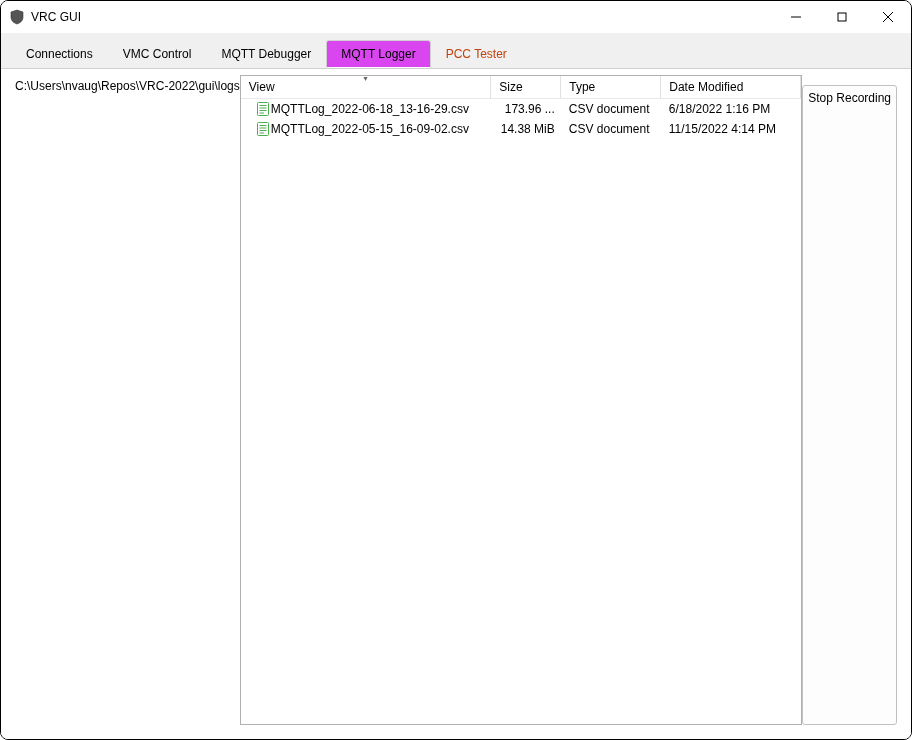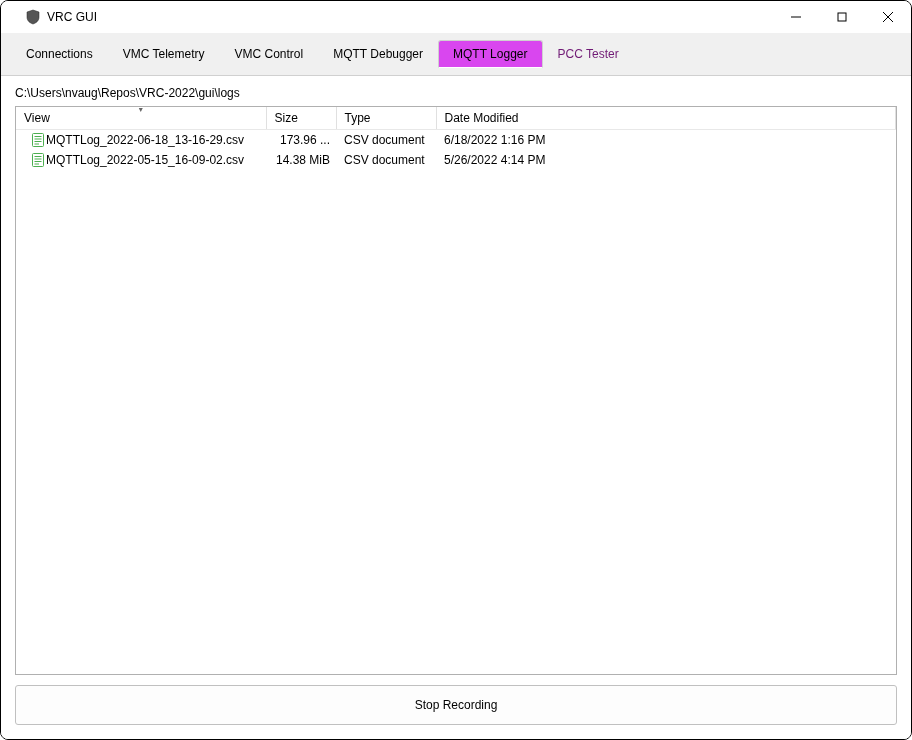--- a/index.html
+++ b/index.html
@@ -12,21 +12,21 @@
       overflow: hidden;
       border: 1px solid #000;
       border-radius: 8px;
       display: flex;
       flex-direction: column;
     }
     .titlebar {
       height: 32px;
       display: flex;
       align-items: center;
-      padding-left: 24px;
+      padding-left: 8px;
       background: #ffffff;
     }
     .titlebar-icon {
       width: 16px;
       height: 16px;
       margin-right: 6px;
       display: flex;
       align-items: center;
       justify-content: center;
     }
@@ -46,21 +46,21 @@
       align-items: center;
       justify-content: center;
       cursor: pointer;
     }
     .titlebar-btn svg { width: 10px; height: 10px; }
     
     .tabbar {
       display: flex;
       background: #f0f0f0;
       border-bottom: 1px solid #d0d0d0;
-      padding: 8px 10px;
+      padding: 1px 10px;
       padding-top: 6px;
       gap: 0;
     }
     .tab {
       padding: 6px 14px;
       font-size: 12px;
       color: #000;
       cursor: pointer;
       border: 1px solid transparent;
       border-bottom: none;
@@ -68,26 +68,26 @@
       position: relative;
       top: 1px;
     }
     .tab.active {
       background: #d946ef;
       border: 1px solid #d0d0d0;
       border-bottom: 1px solid #ffffff;
       border-top-left-radius: 3px;
       border-top-right-radius: 3px;
     }
-    .tab.disabled { color: #701a75; }
+    .tab.disabled { color: #c2410c; }
     
     .content {
       flex: 1;
       display: flex;
-      flex-direction: column;
+      flex-direction: row;
       padding: 6px 14px 14px 14px;
       background: #ffffff;
       min-height: 0;
     }
     .path-label {
       font-size: 12px;
       color: #000;
       padding: 4px 0 6px 0;
     }
     .file-panel {
@@ -136,21 +136,21 @@
       height: 16px;
       flex-shrink: 0;
     }
     .col-name { width: 250px; }
     .col-size { width: 70px; }
     .col-type { width: 100px; }
     .col-date { width: auto; }
     
     .bottom-btn {
       margin-top: 10px;
-      padding: 12px;
+      padding: 5px;
       text-align: center;
       border: 1px solid #c0c0c0;
       border-radius: 3px;
       background: #fdfdfd;
       cursor: pointer;
       font-size: 12px;
     }
   </style>
 </head>
 <body>
@@ -177,21 +177,20 @@
       <svg viewBox="0 0 10 10">
           <line x1="0" y1="0" x2="10" y2="10" stroke="#000" stroke-width="1"></line>
           <line x1="10" y1="0" x2="0" y2="10" stroke="#000" stroke-width="1"></line>
         </svg>
     </div>
   </div>
 </div>
 
 <div class="tabbar" id="tabbar">
     <div class="tab">Connections</div>
-    <div class="tab">VMC Telemetry</div>
     <div class="tab">VMC Control</div>
     <div class="tab">MQTT Debugger</div>
     <div class="tab active">MQTT Logger</div>
     <div class="tab disabled">PCC Tester</div>
   </div>
 
 <div class="content">
   <div class="path-label">C:\Users\nvaug\Repos\VRC-2022\gui\logs</div>
   <div class="file-panel">
     <table class="file-table">
@@ -228,19 +227,19 @@
                   <rect x="2.5" y="1.5" width="11" height="13" rx="1" fill="#fff" stroke="#4CAF50" stroke-width="1"></rect>
                   <line x1="4.5" y1="4.5" x2="11.5" y2="4.5" stroke="#4CAF50" stroke-width="1"></line>
                   <line x1="4.5" y1="7" x2="11.5" y2="7" stroke="#4CAF50" stroke-width="1"></line>
                   <line x1="4.5" y1="9.5" x2="11.5" y2="9.5" stroke="#4CAF50" stroke-width="1"></line>
                   <line x1="4.5" y1="12" x2="9" y2="12" stroke="#4CAF50" stroke-width="1"></line>
                 </svg></span>
               <span>MQTTLog_2022-05-15_16-09-02.csv</span>
             </td>
             <td class="size-cell">14.38 MiB</td>
             <td>CSV document</td>
-            <td>5/26/2022 4:14 PM</td>
+            <td>11/15/2022 4:14 PM</td>
           </tr>
         </tbody>
     </table>
   </div>
   <div class="bottom-btn">Stop Recording</div>
 </div>
 
 </body></html>

